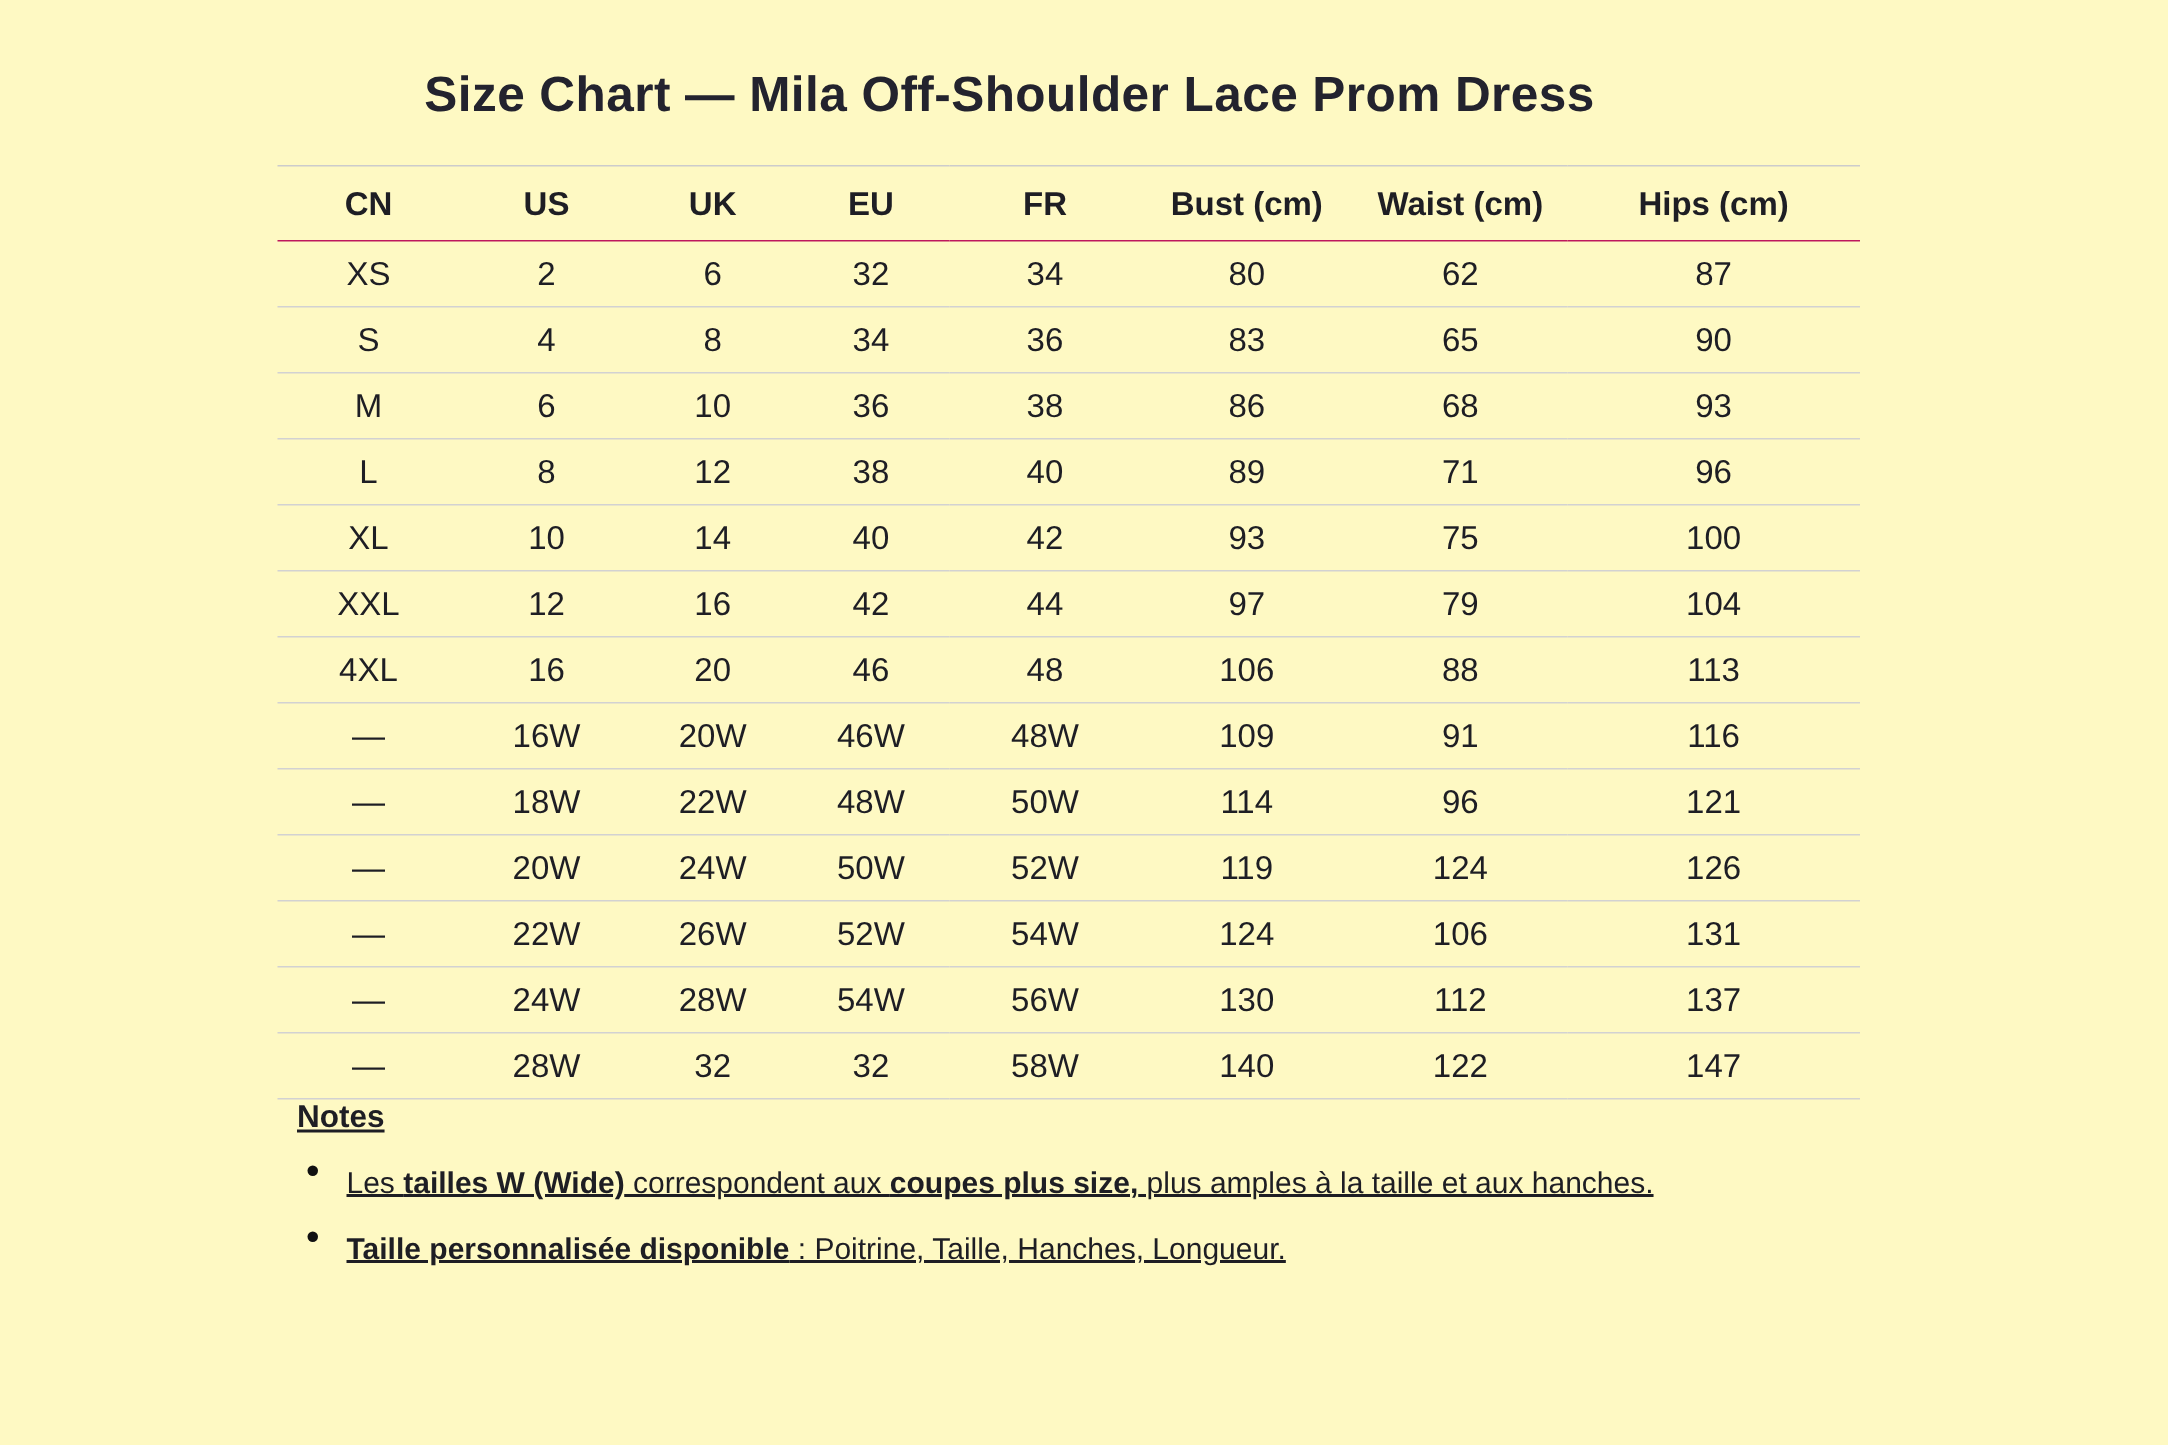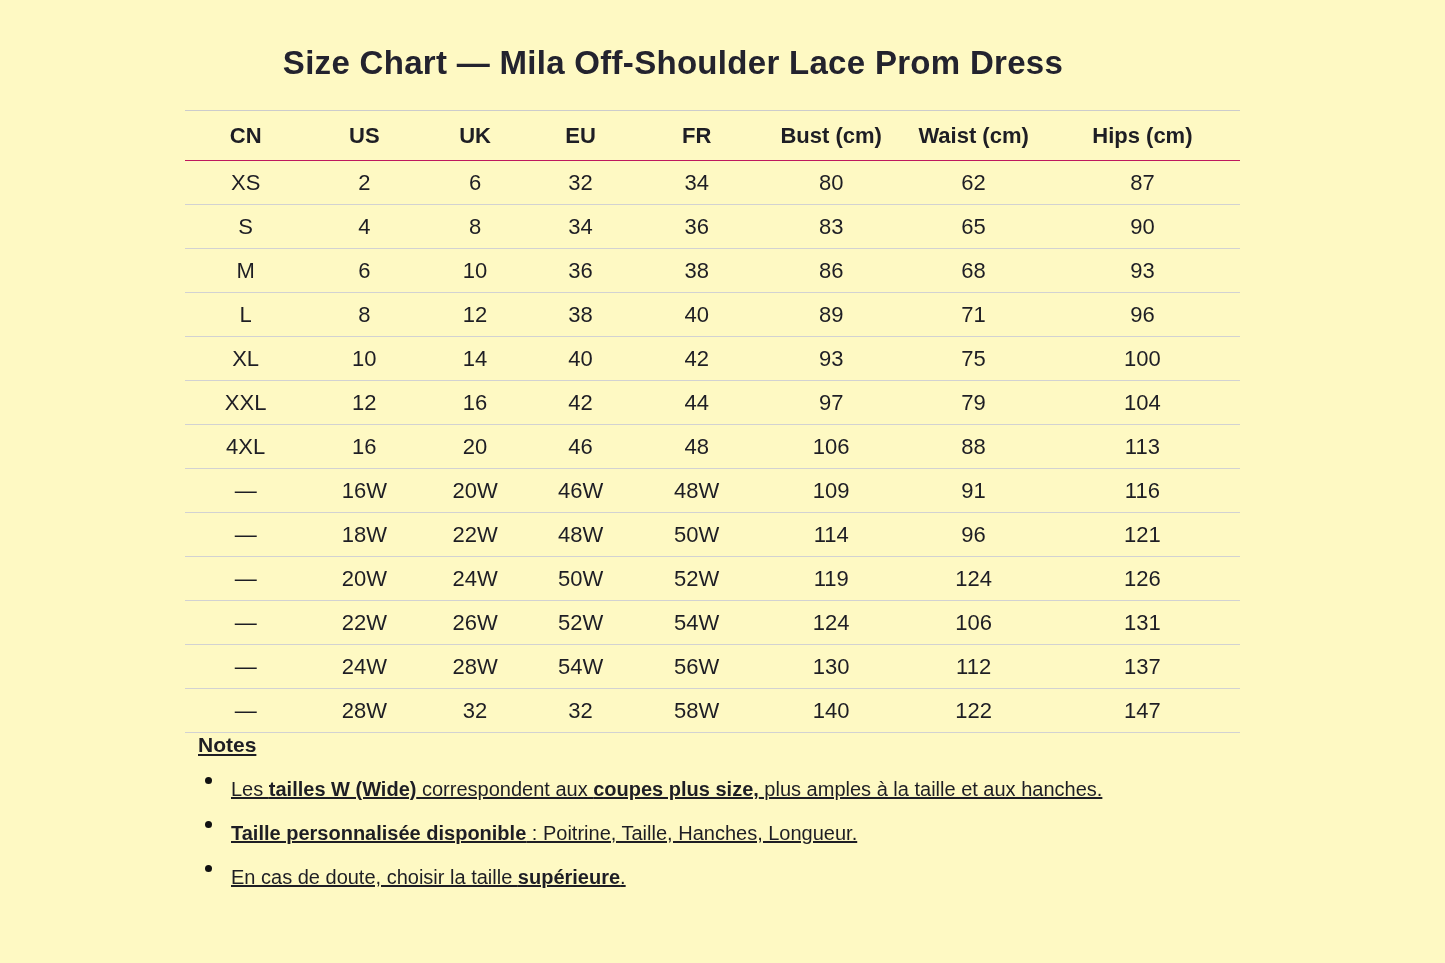--- a/index.html
+++ b/index.html
@@ -263,20 +263,16 @@
     <h2 class="notes-heading">Notes</h2>
     <ul id="notes-list" class="notes-list">
         <li class="note-item">
           <span class="bullet"></span>
           <span class="note-text"><span>Les </span><span class="b">tailles W (Wide)</span><span> correspondent aux </span><span class="b">coupes plus size,</span><span> plus amples à la taille et aux hanches.</span></span>
         </li>
         <li class="note-item">
           <span class="bullet"></span>
           <span class="note-text"><span class="b">Taille personnalisée disponible</span><span> : Poitrine, Taille, Hanches, Longueur.</span></span>
         </li>
-        <li class="note-item">
-          <span class="bullet"></span>
-          <span class="note-text"><span>En cas de doute, choisir la taille </span><span class="b">supérieure</span><span>.</span></span>
-        </li>
       </ul>
   </section>
 
 </div>
 
 </body></html>

